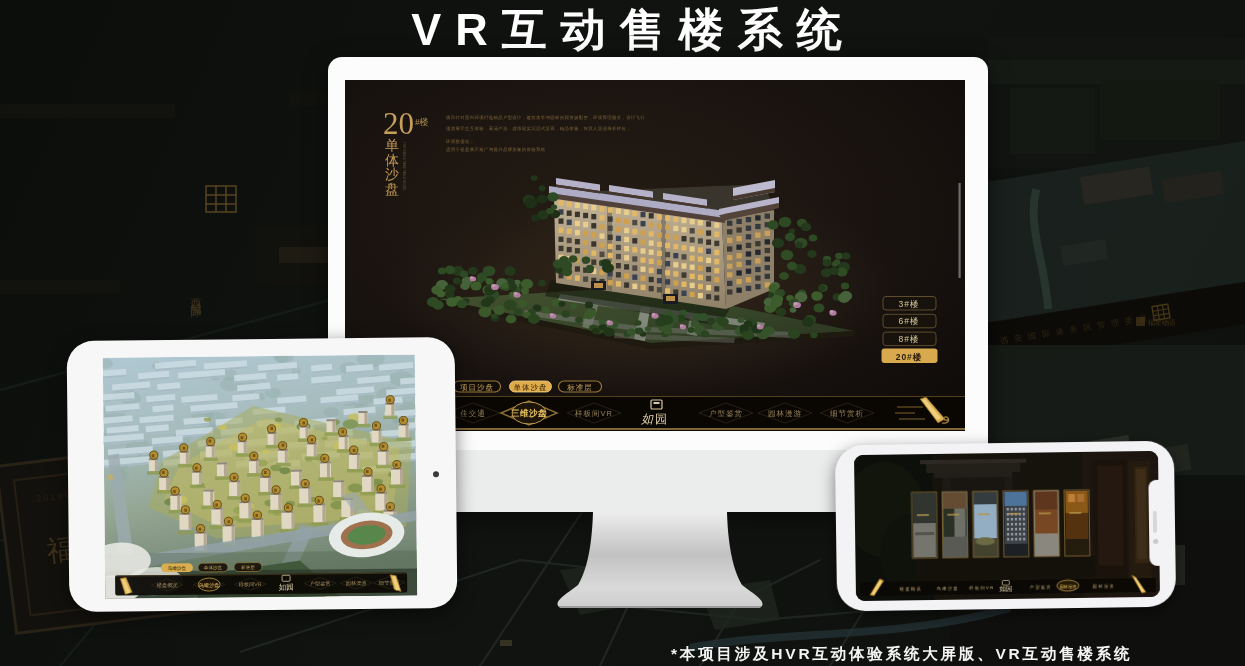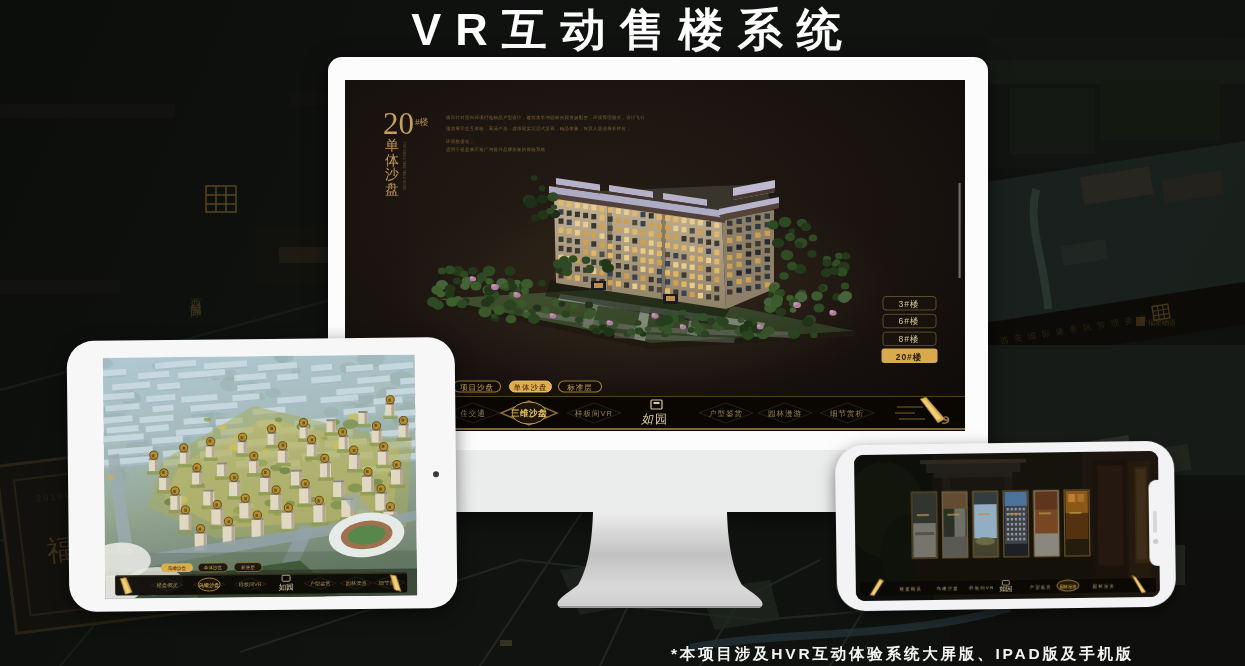--- a/index.html
+++ b/index.html
@@ -1635,15 +1635,15 @@
 <polygon points="278,126 280,127 288,140 286,141" fill="#f2d47e"></polygon>
 </g>
 </svg>
 
   <div class="abs" style="left:313px;top:39px;width:13px;height:86px;background:#f3f3f5;border-radius:8px 0 0 8px;"></div>
   <div class="abs" style="left:317px;top:70px;width:4px;height:22px;background:#d7d7d9;border-radius:2px;"></div>
   <div class="abs" style="left:317px;top:98px;width:5px;height:5px;background:#c9c9cc;border-radius:50%;"></div>
   </div>
 
   <div class="abs" style="left:671px;top:644px;color:#f4f4f4;font-size:15.5px;
-       font-weight:600;letter-spacing:2.8px;">*本项目涉及HVR互动体验系统大屏版、IPAD版及手机版</div>
+       font-weight:600;letter-spacing:2.8px;">*本项目涉及HVR互动体验系统大屏版、VR互动售楼系统</div>
 
 </div>
 
 </body></html>

